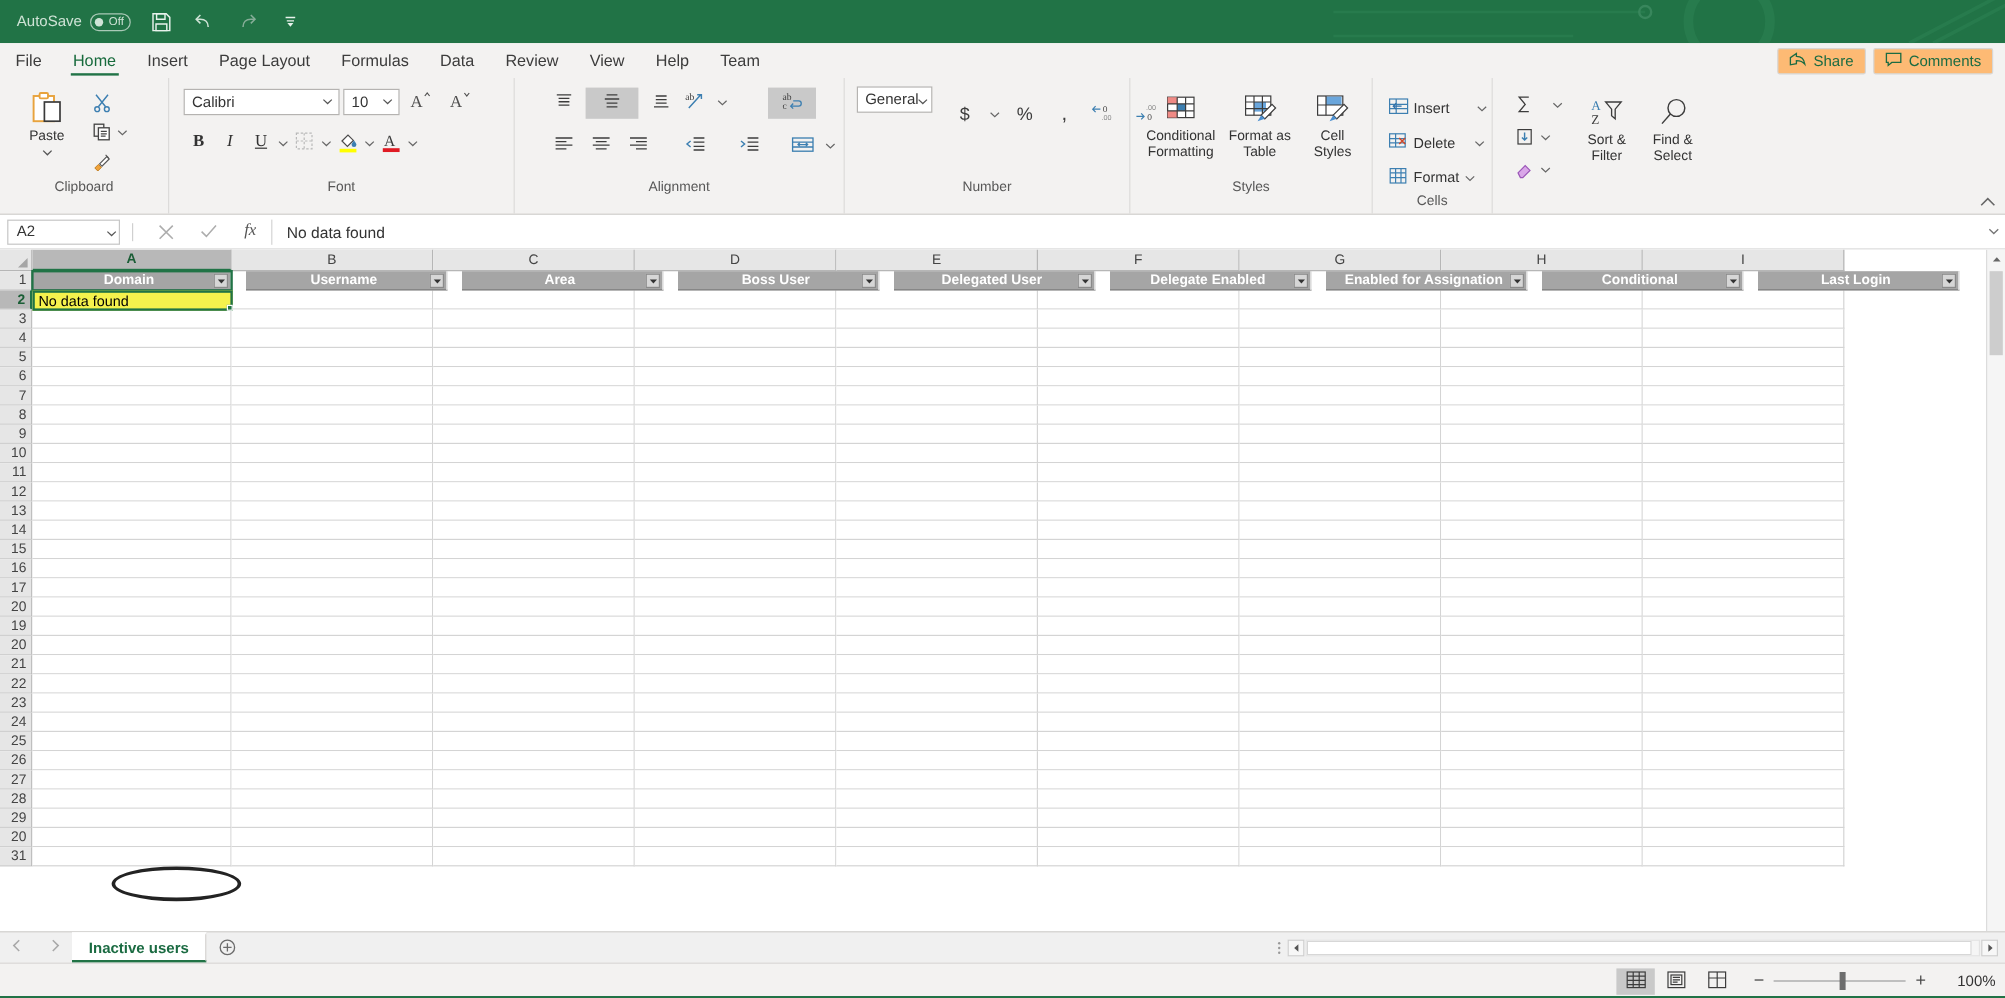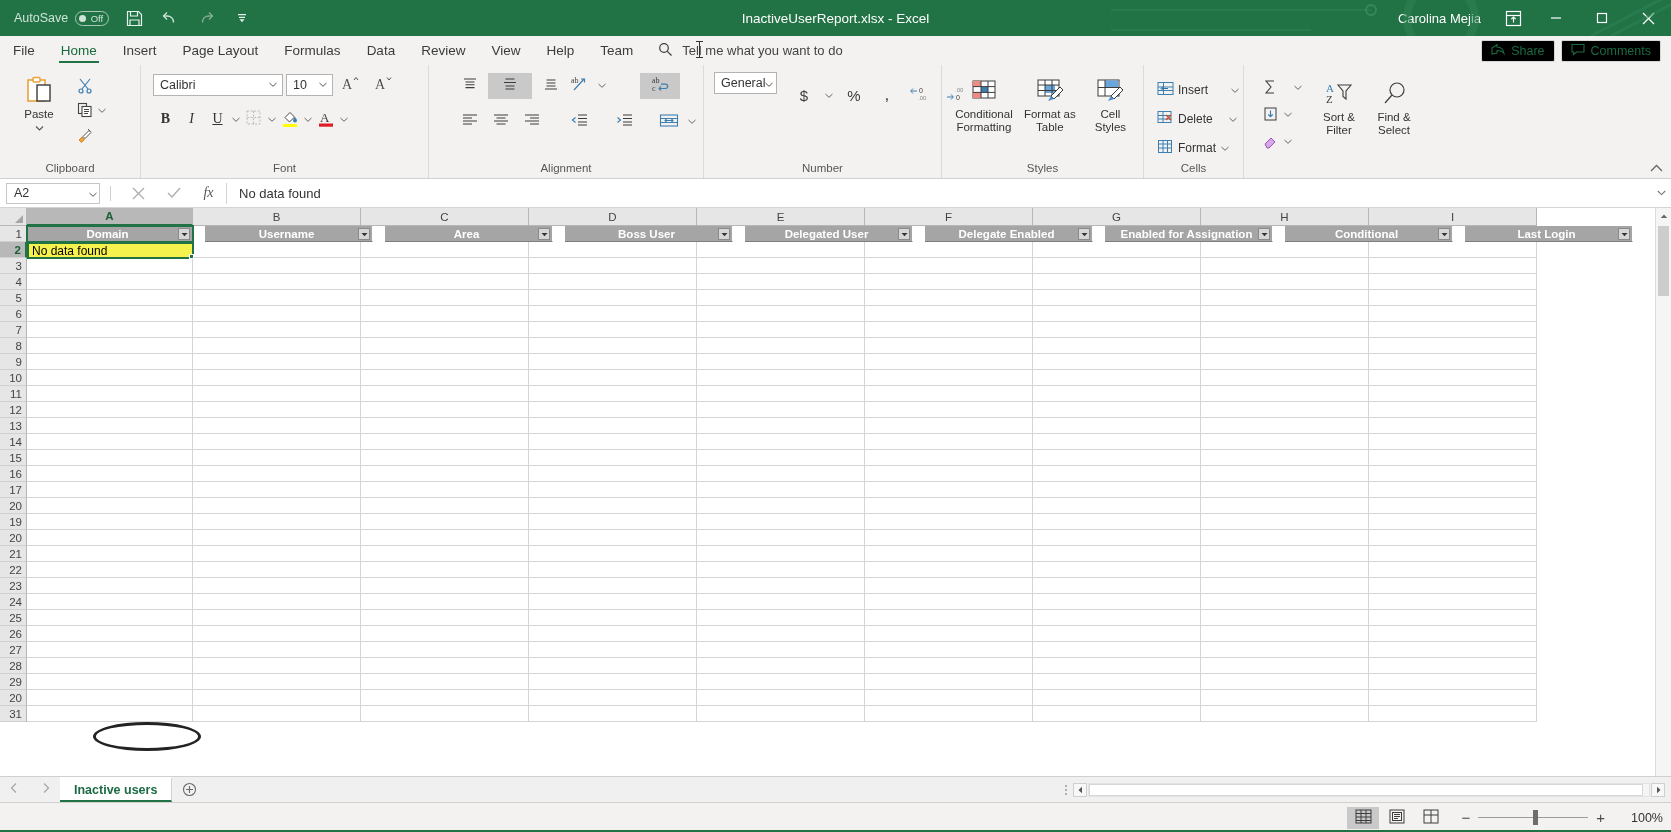--- a/index.html
+++ b/index.html
@@ -73,29 +73,29 @@
   .caret-ibeam {
     position:absolute; left:41px; top:2px; width:1px; height:17px; background:#333;
   }
   .caret-ibeam::before, .caret-ibeam::after{
     content:""; position:absolute; left:-3px; width:7px; height:1px; background:#333;
   }
   .caret-ibeam::before{ top:0; } .caret-ibeam::after{ bottom:0; }
   .tabstrip-right { margin-left:auto; display:flex; align-items:center; gap:6px; padding-right:10px; }
   .sharebtn {
     display:flex; align-items:center; gap:6px; height:22px; padding:0 9px;
-    border:1px solid #d8d6d4; background:#000000; color:#1b6b42; font-size:12.5px; border-radius:2px;
+    border:1px solid #d8d6d4; background:#fdba74; color:#1b6b42; font-size:12.5px; border-radius:2px;
   }
 
   
   .ribbon {
     height:114px; background:#f3f2f1; border-bottom:1px solid #d2d0ce;
     display:flex; align-items:stretch; position:relative; flex:none;
   }
-  .group { display:flex; flex-direction:column; position:relative; padding:4px 0 0 0; }
+  .group { display:flex; flex-direction:column; position:relative; padding:4px 0 12px 0; }
   .group + .group { border-left:1px solid #dcdbda; }
   .group-body { flex:1; display:flex; align-items:flex-start; padding:3px 6px 0 6px; }
   .group-label {
     height:18px; text-align:center; font-size:11.5px; color:#575757; line-height:16px; position:relative;
   }
   .big-btn {
     display:flex; flex-direction:column; align-items:center; justify-content:flex-start;
     width:62px; font-size:11.5px; color:#333; line-height:13px; padding-top:2px; text-align:center;
   }
   .big-btn .ic { height:34px; display:flex; align-items:center; justify-content:center; }
@@ -314,71 +314,35 @@
         </svg>
       </div>
       <div class="qbtn">
         <svg width="12" height="12" viewBox="0 0 12 12">
           <path d="M2 2.6h8M3 5.4h6" stroke="#e8f2ec" stroke-width="1.1"></path>
           <path d="M3.5 7.2h5L6 10.2z" fill="#e8f2ec"></path>
         </svg>
       </div>
     </div>
 
-    <div class="title-center">InactiveUserReport.xlsx  -  Excel</div>
-
-    <div class="title-right">
-      <div class="username">Carolina Mejia</div>
-      <div class="ribdisp">
-        <svg width="17" height="17" viewBox="0 0 17 17" fill="none" stroke="#fff" stroke-width="1.2">
-          <rect x="1.5" y="1.5" width="14" height="14"></rect>
-            <path d="M1.5 5.5h14"></path>
-          <path d="M8.5 12.5V7M6.3 9.2L8.5 7l2.2 2.2"></path>
-        </svg>
-      </div>
-      <div class="wbtn">
-        <svg width="12" height="12" viewBox="0 0 12 12">
-            <path d="M1 6h10" stroke="#fff" stroke-width="1.2"></path>
-          </svg>
-      </div>
-      <div class="wbtn">
-        <svg width="12" height="12" viewBox="0 0 12 12" fill="none" stroke="#fff" stroke-width="1.2">
-            <rect x="1.5" y="1.5" width="9" height="9"></rect>
-          </svg>
-      </div>
-      <div class="wbtn close">
-        <svg width="13" height="13" viewBox="0 0 13 13">
-            <path d="M1 1l11 11M12 1L1 12" stroke="#fff" stroke-width="1.3"></path>
-          </svg>
-      </div>
-    </div>
+
   </div>
 
   <div class="tabstrip">
     <div class="tab">File</div>
     <div class="tab active">Home</div>
     <div class="tab">Insert</div>
     <div class="tab">Page Layout</div>
     <div class="tab">Formulas</div>
     <div class="tab">Data</div>
     <div class="tab">Review</div>
     <div class="tab">View</div>
     <div class="tab">Help</div>
     <div class="tab">Team</div>
 
-    <div class="tellme">
-      <span>
-        <svg width="15" height="15" viewBox="0 0 15 15" fill="none" stroke="#3c3c3c" stroke-width="1.2">
-          <circle cx="6" cy="6" r="4.3"></circle>
-            <path d="M9.3 9.3L13.5 13.5"></path>
-        </svg>
-      </span>
-      <span class="ph">Tell me what you want to do</span>
-      <span class="caret-ibeam"></span>
-    </div>
 
     <div class="tabstrip-right">
       <div class="sharebtn">
         <span>
           <svg width="14" height="13" viewBox="0 0 14 13" fill="none" stroke="#1b6b42" stroke-width="1.1">
             <path d="M1 11V5l5-3.5V4c4 0 6.5 2.5 7 6.5-1.5-2-4-3-7-3v2.5z"></path>
           </svg>
         </span>
         <span>Share</span>
       </div>

